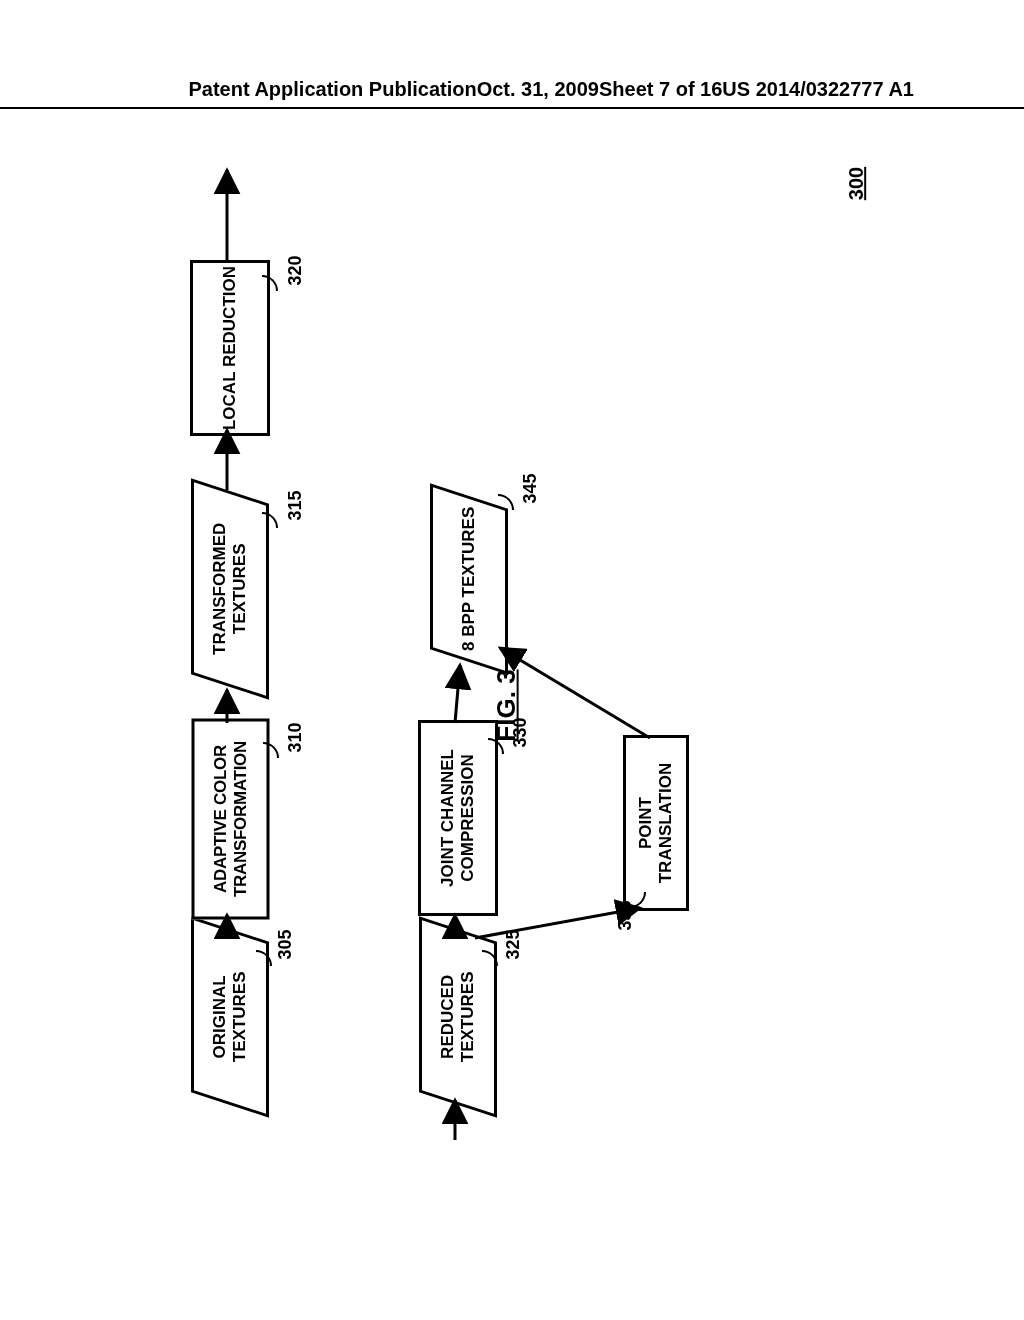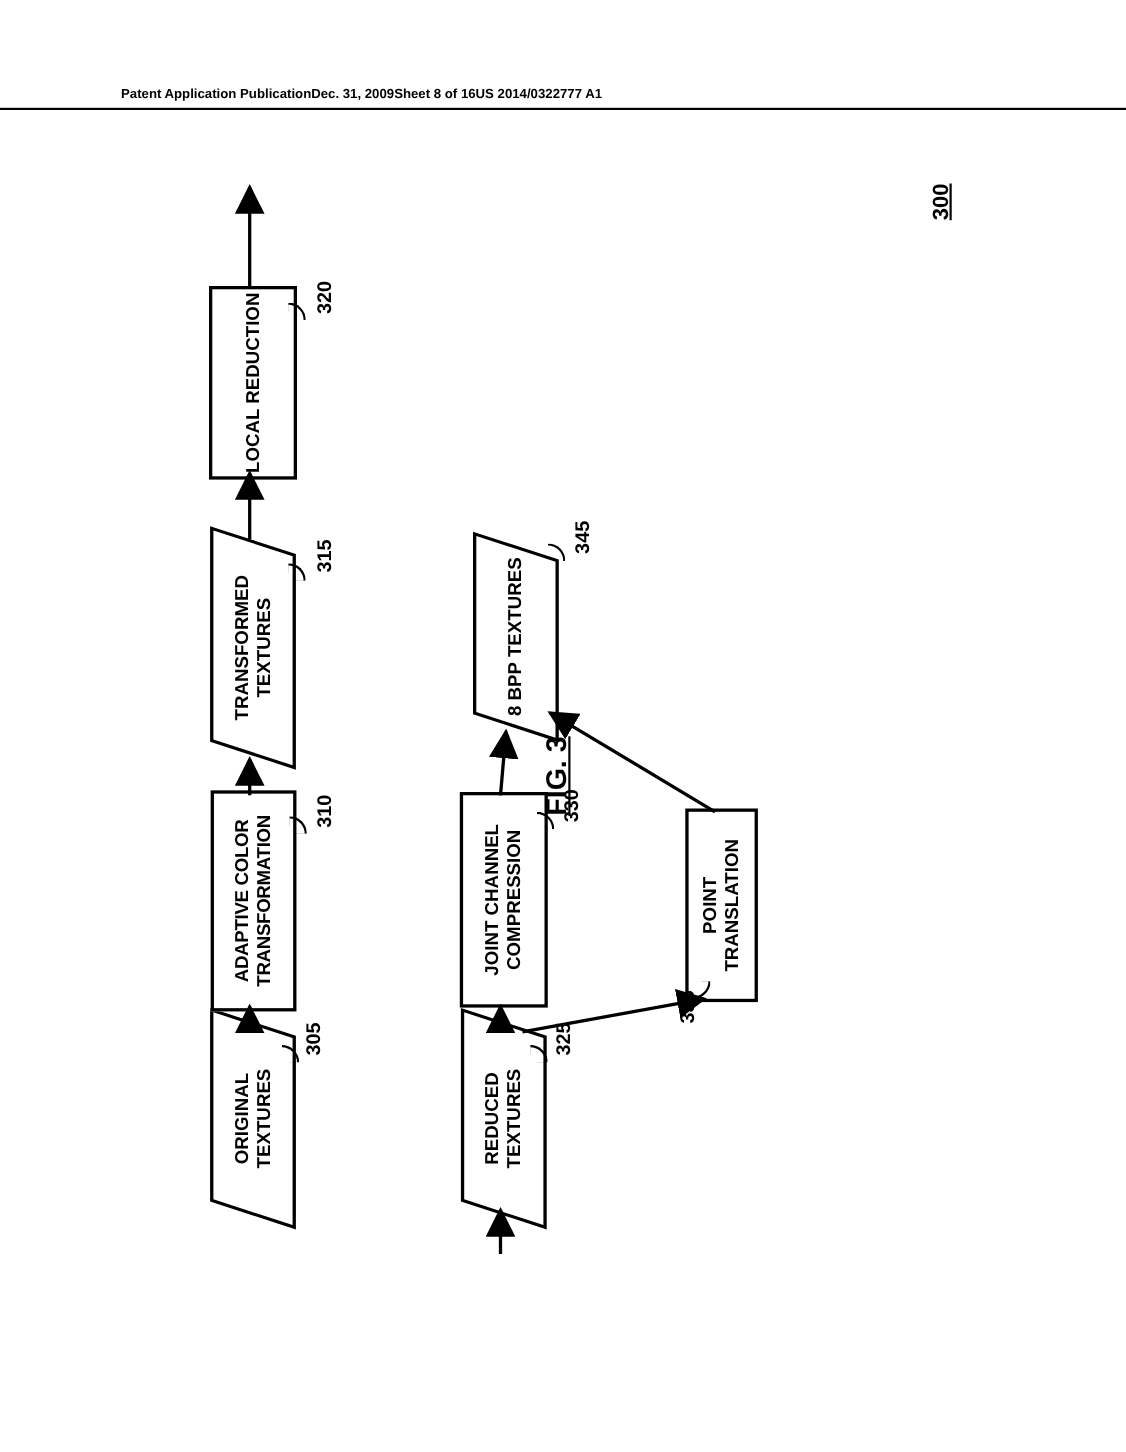--- a/index.html
+++ b/index.html
@@ -17,23 +17,23 @@
   }
   .header {
     position: absolute;
     top: 78px;
     left: 0;
     width: 100%;
     padding: 0 110px 6px 110px;
     box-sizing: border-box;
     border-bottom: 2px solid #000;
     display: flex;
-    justify-content: flex-start;
+    justify-content: flex-end;
     font-weight: bold;
-    font-size: 12px;
+    font-size: 20px;
   }
   .figure-area {
     position: absolute;
     left: 170px;
     top: 130px;
     width: 720px;
     height: 1030px;
   }
   
   .rot {
@@ -97,22 +97,22 @@
     overflow: visible;
   }
 </style>
 </head>
 <body>
 
 <div class="page">
 
   <div class="header">
     <span>Patent Application Publication</span>
-    <span>Dec. 31, 2009</span>
-    <span>Sheet 8 of 16</span>
+    <span>Oct. 31, 2009</span>
+    <span>Sheet 7 of 16</span>
     <span>US 2014/0322777 A1</span>
   </div>
 
   <div class="figure-area">
 
     <div class="diagram-num" style="left:670px; top:42px;">300</div>
 
     <div class="rot para" style="left:-28px; top:848px; width:170px; height:72px;">
       <span>ORIGINAL TEXTURES</span>
     </div>

